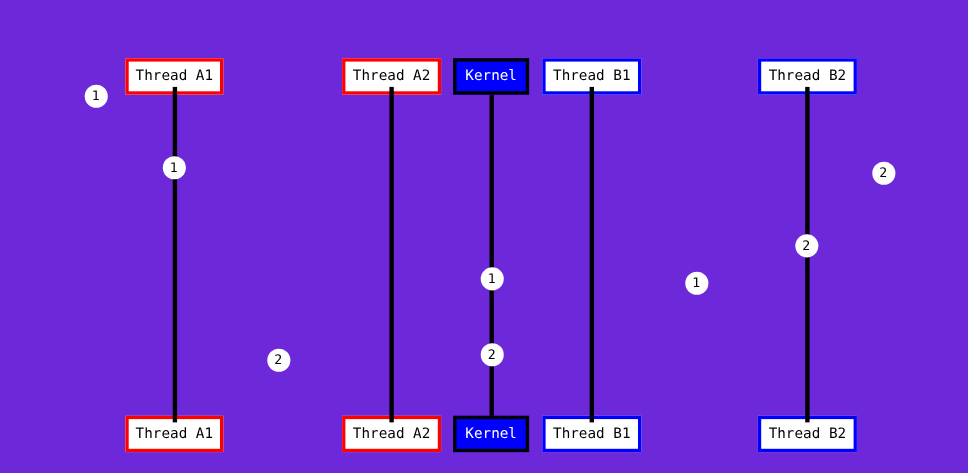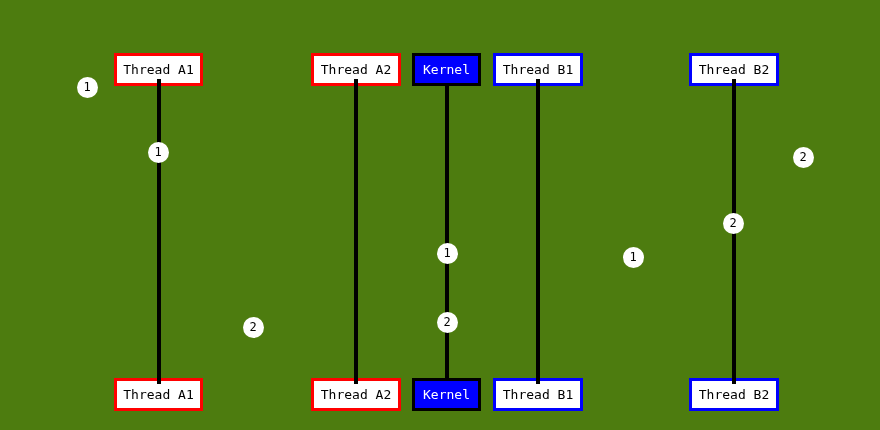--- a/index.html
+++ b/index.html
@@ -42,21 +42,21 @@
     align-items: center;
     justify-content: center;
     font-size: 12px;
     line-height: 1;
     z-index: 4;
   }
 </style>
 </head>
 <body>
 
-<div id="canvas" style="background: #4d7c0f;">
+<div id="canvas" style="background: #6d28d9;">
   <div id="lifelines">
       <div class="lifeline" style="left: 156.5px; top: 79px; height: 305px; z-index: 3;"></div>
       <div class="lifeline" style="left: 354px; top: 79px; height: 305px; z-index: 3;"></div>
       <div class="lifeline" style="left: 444.5px; top: 86px; height: 292px; z-index: 1;"></div>
       <div class="lifeline" style="left: 536px; top: 79px; height: 305px; z-index: 3;"></div>
       <div class="lifeline" style="left: 732px; top: 79px; height: 305px; z-index: 3;"></div>
     </div>
   <div id="entities-top">
       <div class="entity-box" style="left: 114px; top: 53px; width: 89px; height: 33px; border: 3px solid rgb(255, 0, 0); background: rgb(255, 255, 255); color: rgb(0, 0, 0);">Thread A1</div>
       <div class="entity-box" style="left: 311px; top: 53px; width: 90px; height: 33px; border: 3px solid rgb(255, 0, 0); background: rgb(255, 255, 255); color: rgb(0, 0, 0);">Thread A2</div>

